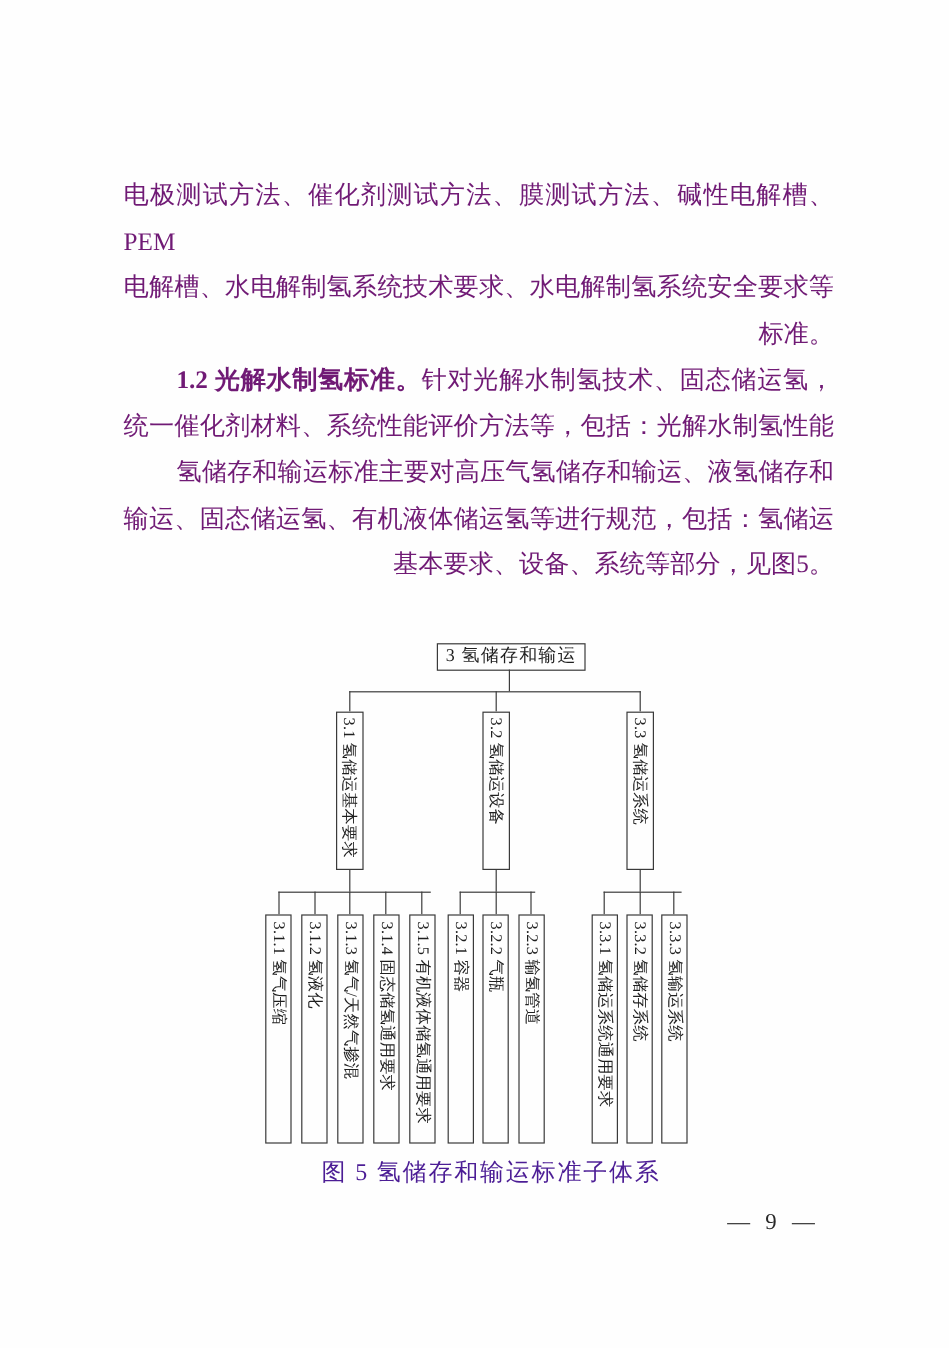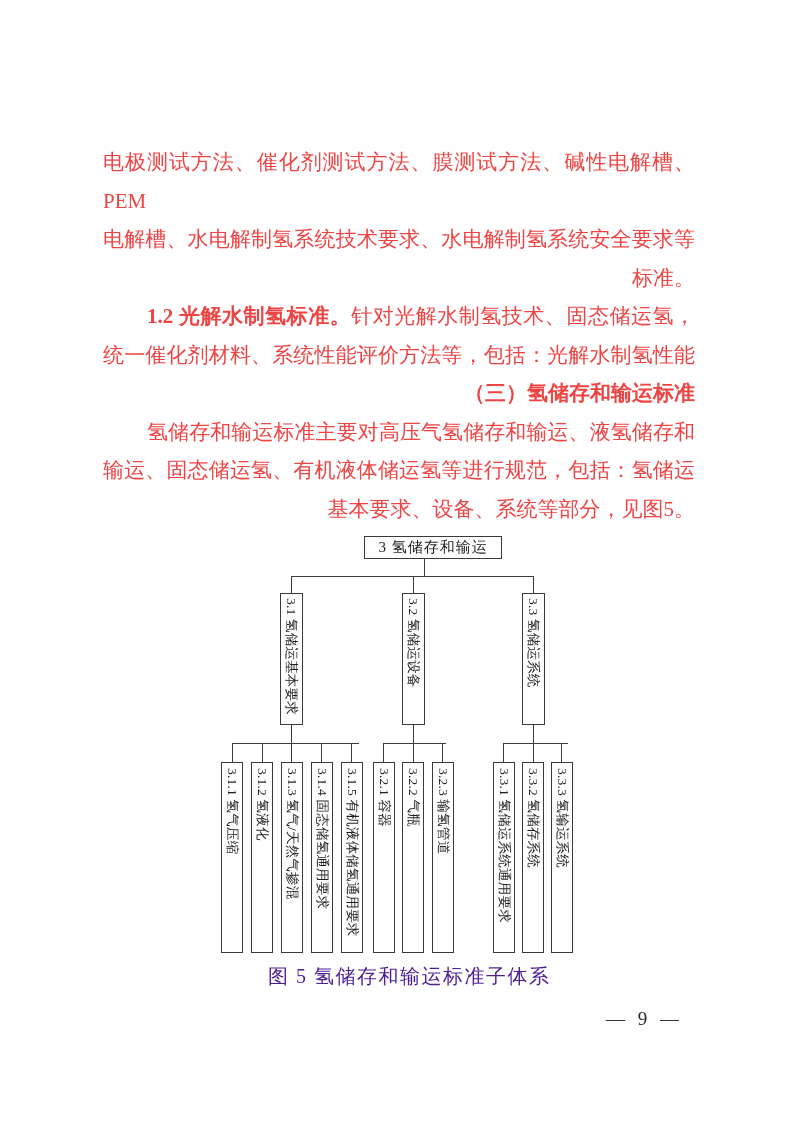--- a/index.html
+++ b/index.html
@@ -10,38 +10,38 @@
     color:#1c1c1c;
     position:relative;
     overflow:hidden;
   }
   .page{position:absolute;inset:0;background:#fefefe;}
 
   
   .body-text{
     position:absolute;left:103px;top:143px;width:592px;
     font-size:21px;line-height:38.5px;
-    color:#ef4444;
+    color:#701a75;
   }
   .line{white-space:nowrap;text-align:right;}
   .line.fill{text-align:justify;text-align-last:justify;white-space:normal;}
   .line.indent{text-indent:44px;}
   .line .lead-bold,.line.bold{font-weight:bold;}
 
   
   .org-chart{position:absolute;inset:0;}
   .node{
     position:absolute;
     border:1px solid #3a3a3a;
     background:#fefefe;
     box-sizing:border-box;
     color:#1f1f1f;
   }
   .node-root{
-    left:364px;top:536px;width:138px;height:23px;
+    left:364px;top:536px;width:124px;height:23px;
     font-size:15px;line-height:21px;text-align:center;
     letter-spacing:1px;white-space:nowrap;
   }
   .node-v{overflow:hidden;}
   .vwrap{
     position:absolute;top:0;left:0;
     transform-origin:0 0;
     transform:rotate(90deg) translateY(-100%);
     white-space:nowrap;
     box-sizing:border-box;
@@ -68,21 +68,20 @@
 <body>
 
 <div class="page">
 
   <div class="body-text">
     <div class="line fill">电极测试方法、催化剂测试方法、膜测试方法、碱性电解槽、PEM</div>
     <div class="line fill">电解槽、水电解制氢系统技术要求、水电解制氢系统安全要求等</div>
     <div class="line">标准。</div>
     <div class="line fill indent"><span class="lead-bold">1.2 光解水制氢标准。</span><span>针对光解水制氢技术、固态储运氢，</span></div>
     <div class="line fill">统一催化剂材料、系统性能评价方法等，包括：光解水制氢性能</div>
-    <div class="line indent bold">（三）氢储存和输运标准</div>
     <div class="line fill indent">氢储存和输运标准主要对高压气氢储存和输运、液氢储存和</div>
     <div class="line fill">输运、固态储运氢、有机液体储运氢等进行规范，包括：氢储运</div>
     <div class="line">基本要求、设备、系统等部分，见图5。</div>
   </div>
 
   <div class="org-chart">
 
     <div class="node node-root">3 氢储存和输运</div>
 
     <div class="cline" style="left:424px;top:558px;width:1px;height:18px;"></div>

